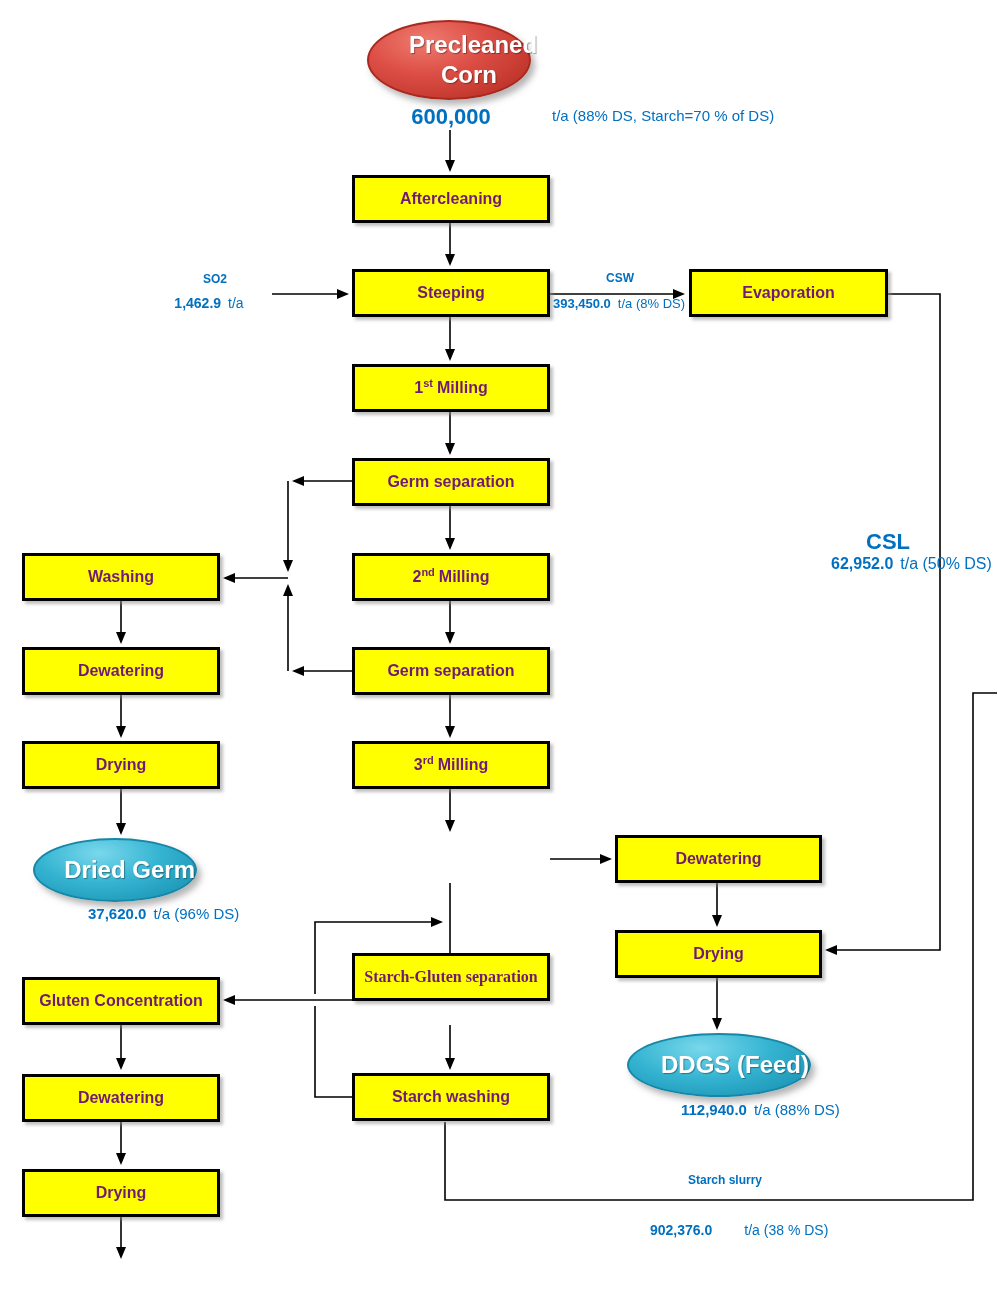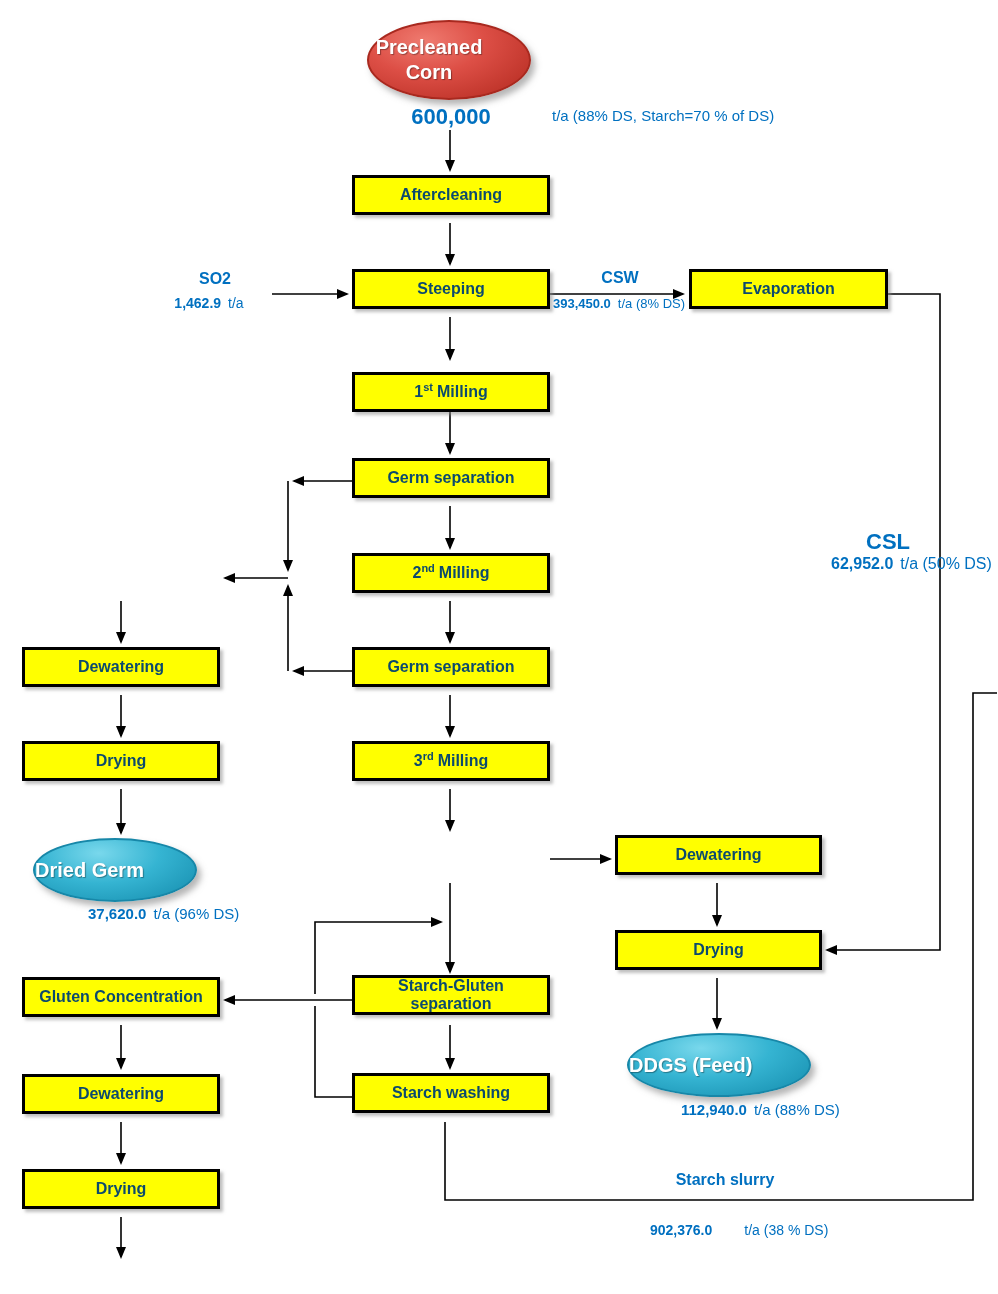--- a/index.html
+++ b/index.html
@@ -2,48 +2,48 @@
 <html style="--blue: #0070C0; --box-fill: #FFFF00; --box-border: #000000;"><head>
 <meta charset="utf-8">
 <style>
   html,body{margin:0;padding:0;background:#ffffff;}
   .canvas{
     position:relative;width:998px;height:1294px;background:#ffffff;
     font-family:"Liberation Sans",sans-serif;overflow:hidden;
   }
   svg.connectors{position:absolute;left:0;top:0;z-index:1;}
   .pbox{
-    position:absolute;z-index:2;width:198px;height:40px;
+    position:absolute;z-index:2;width:198px;height:48px;
     background:var(--box-fill,#FFFF00);
     border:3px solid var(--box-border,#000000);
     box-sizing:border-box;
     display:flex;align-items:center;justify-content:center;
-    font-weight:bold;font-size:16px;color:#0c4a6e;text-align:center;line-height:1.12;
+    font-weight:bold;font-size:16px;color:#701a75;text-align:center;line-height:1.12;
     box-shadow:3px 3px 3px rgba(140,140,140,.55);
   }
   .pbox .lbl{display:inline-block;padding:0 3px;}
   .pbox sup{font-size:11px;line-height:0;}
   .pbox .ml{margin-left:4px;}
   .ellipse{
     position:absolute;z-index:2;border-radius:50%;
-    display:flex;align-items:center;justify-content:flex-start;
-    color:#fff;font-weight:bold;font-size:20px;text-align:center;line-height:1.25;
+    display:flex;align-items:center;justify-content:flex-end;
+    color:#fff;font-weight:bold;font-size:24px;text-align:center;line-height:1.25;
     text-shadow:1px 1px 1px rgba(0,0,0,.35);
     box-shadow:4px 5px 6px rgba(110,110,110,.5);
   }
   .ellipse.red{
     background:radial-gradient(ellipse at 35% 25%, #ef7b70 0%, #dd4f46 40%, #c0352b 80%, #b02c26 100%);
     border:2px solid #a8291f;
   }
   .ellipse.cyan{
     background:radial-gradient(ellipse at 40% 22%, #79d8ec 0%, #35b4d2 45%, #1d96b6 85%, #157e9c 100%);
     border:2px solid #1787a8;
   }
   .stream{position:absolute;z-index:3;color:var(--blue,#0070C0);font-size:14px;white-space:nowrap;}
-  .sname{font-weight:bold;font-size:16px;}
+  .sname{font-weight:bold;font-size:12px;}
   .val{font-weight:bold;}
   .unit{margin-left:7px;}
   .fs15{font-size:15px;}
   .fs17{font-size:22px;}
   .gap30{margin-left:32px;}
   .tc{text-align:center;}
 </style>
 </head>
 <body>
 
@@ -99,42 +99,45 @@
   <div class="ellipse cyan" style="left:627px;top:1033px;width:180px;height:60px;">
     <span>DDGS (Feed)</span>
   </div>
 
   <div class="pbox" style="left:352px;top:175px;">
       <span class="lbl">Aftercleaning</span>
     </div>
   <div class="pbox" style="left:352px;top:269px;">
       <span class="lbl">Steeping</span>
     </div>
-  <div class="pbox" style="left:352px;top:372px;">
+  <div class="pbox" style="left:352px;top:364px;">
     <span class="lbl"><span>1</span><sup>st</sup><span class="ml">Milling</span></span>
   </div>
   <div class="pbox" style="left:352px;top:458px;">
       <span class="lbl">Germ separation</span>
     </div>
   <div class="pbox" style="left:352px;top:553px;">
     <span class="lbl"><span>2</span><sup>nd</sup><span class="ml">Milling</span></span>
   </div>
   <div class="pbox" style="left:352px;top:647px;">
       <span class="lbl">Germ separation</span>
     </div>
   <div class="pbox" style="left:352px;top:741px;">
     <span class="lbl"><span>3</span><sup>rd</sup><span class="ml">Milling</span></span>
   </div>
-  <div class="pbox" style="left:352px;top:975px;">
+  <div class="pbox" style="left:352px;top:953px;font-family:Liberation Serif, serif;">
       <span class="lbl">Starch-Gluten separation</span>
     </div>
   <div class="pbox" style="left:352px;top:1073px;">
       <span class="lbl">Starch washing</span>
     </div>
 
+  <div class="pbox" style="left:22px;top:553px;">
+      <span class="lbl">Washing</span>
+    </div>
   <div class="pbox" style="left:22px;top:647px;">
       <span class="lbl">Dewatering</span>
     </div>
   <div class="pbox" style="left:22px;top:741px;">
       <span class="lbl">Drying</span>
     </div>
   <div class="pbox" style="left:22px;top:977px;text-align:center;">
       <span class="lbl">Gluten Concentration</span>
     </div>
   <div class="pbox" style="left:22px;top:1074px;">

